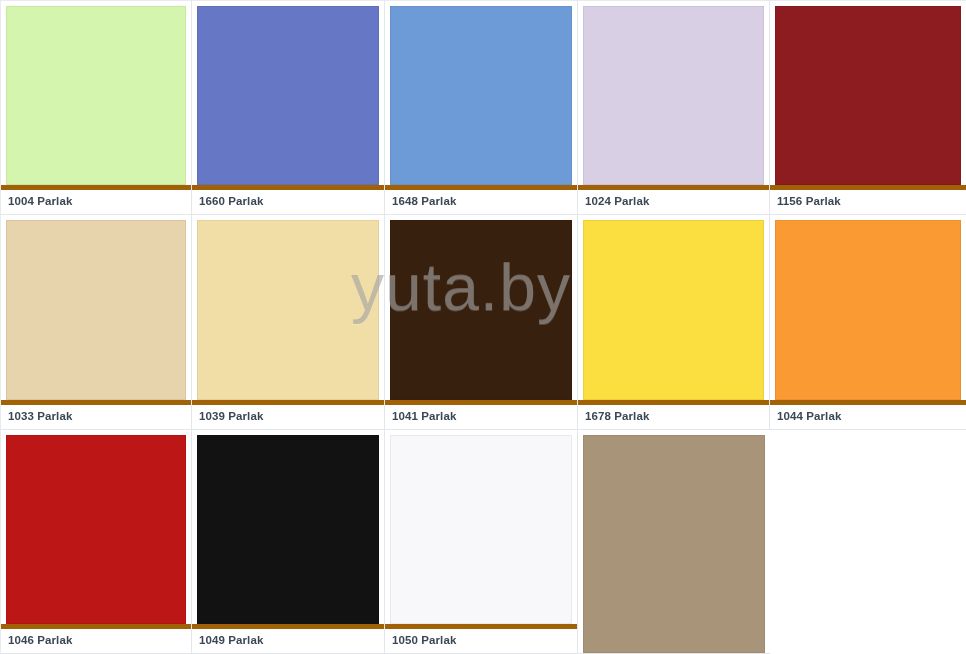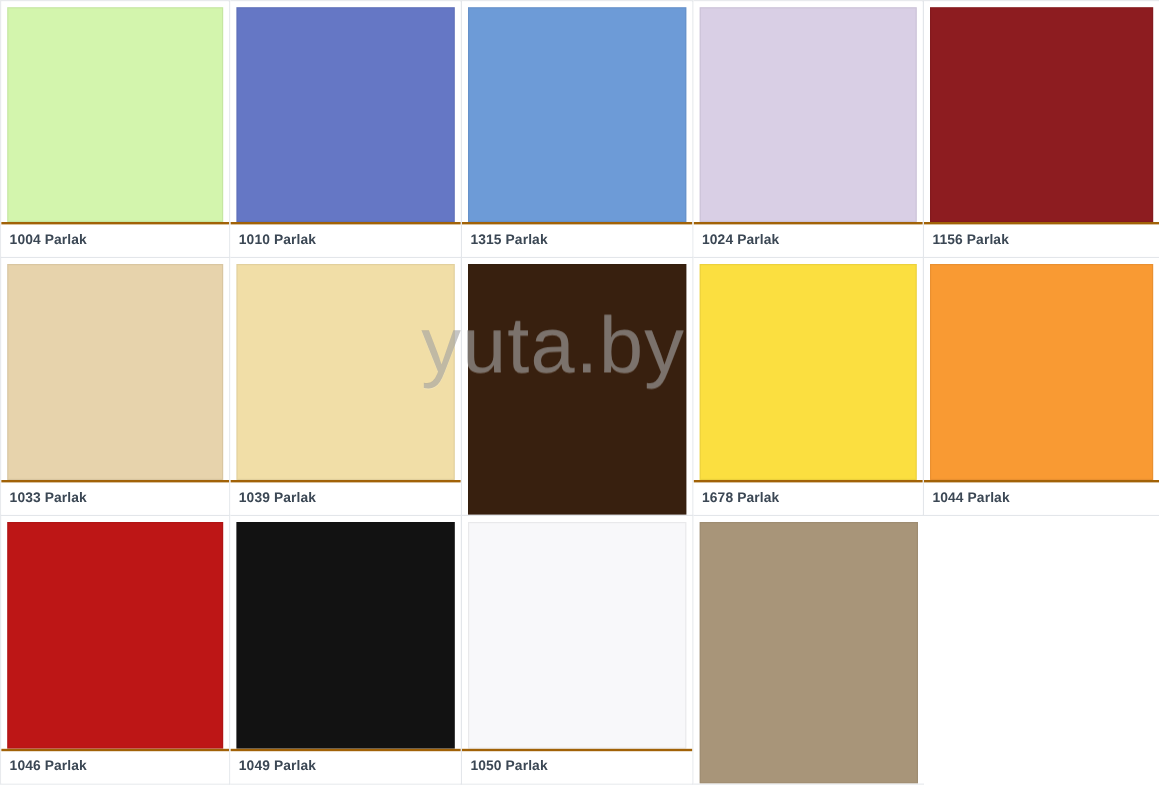--- a/index.html
+++ b/index.html
@@ -51,21 +51,21 @@
     box-sizing: border-box;
     min-height: 0;
   }
 
   .swatch-label-bar {
     flex: 0 0 29px;
     height: 29px;
     display: flex;
     align-items: center;
     box-sizing: border-box;
-    border-top: 2px solid #a16207;
+    border-top: 5px solid #a16207;
     padding-left: 7px;
     background: #ffffff;
   }
 
   .swatch-label {
     font-size: 11.5px;
     font-weight: bold;
     color: #3b4754;
     letter-spacing: 0.1px;
     line-height: 1;
@@ -103,27 +103,27 @@
 
   <div class="swatch-cell col-first row-first">
       <div class="swatch-color" style="background-color: rgb(211, 245, 173);"></div>
       <div class="swatch-label-bar">
         <span class="swatch-label">1004 Parlak</span>
       </div>
     </div>
     <div class="swatch-cell row-first">
       <div class="swatch-color" style="background-color: rgb(101, 119, 197);"></div>
       <div class="swatch-label-bar">
-        <span class="swatch-label">1010 Parlak</span>
+        <span class="swatch-label">1660 Parlak</span>
       </div>
     </div>
     <div class="swatch-cell row-first">
       <div class="swatch-color" style="background-color: rgb(109, 155, 215);"></div>
       <div class="swatch-label-bar">
-        <span class="swatch-label">1315 Parlak</span>
+        <span class="swatch-label">1648 Parlak</span>
       </div>
     </div>
     <div class="swatch-cell row-first">
       <div class="swatch-color" style="background-color: rgb(217, 207, 229);"></div>
       <div class="swatch-label-bar">
         <span class="swatch-label">1024 Parlak</span>
       </div>
     </div>
     <div class="swatch-cell col-last row-first">
       <div class="swatch-color" style="background-color: rgb(141, 28, 32);"></div>
@@ -138,20 +138,23 @@
       </div>
     </div>
     <div class="swatch-cell">
       <div class="swatch-color" style="background-color: rgb(241, 222, 167);"></div>
       <div class="swatch-label-bar">
         <span class="swatch-label">1039 Parlak</span>
       </div>
     </div>
     <div class="swatch-cell">
       <div class="swatch-color" style="background-color: rgb(56, 32, 15);"></div>
+      <div class="swatch-label-bar">
+        <span class="swatch-label">1041 Parlak</span>
+      </div>
     </div>
     <div class="swatch-cell">
       <div class="swatch-color" style="background-color: rgb(251, 223, 64);"></div>
       <div class="swatch-label-bar">
         <span class="swatch-label">1678 Parlak</span>
       </div>
     </div>
     <div class="swatch-cell col-last">
       <div class="swatch-color" style="background-color: rgb(249, 154, 51);"></div>
       <div class="swatch-label-bar">

